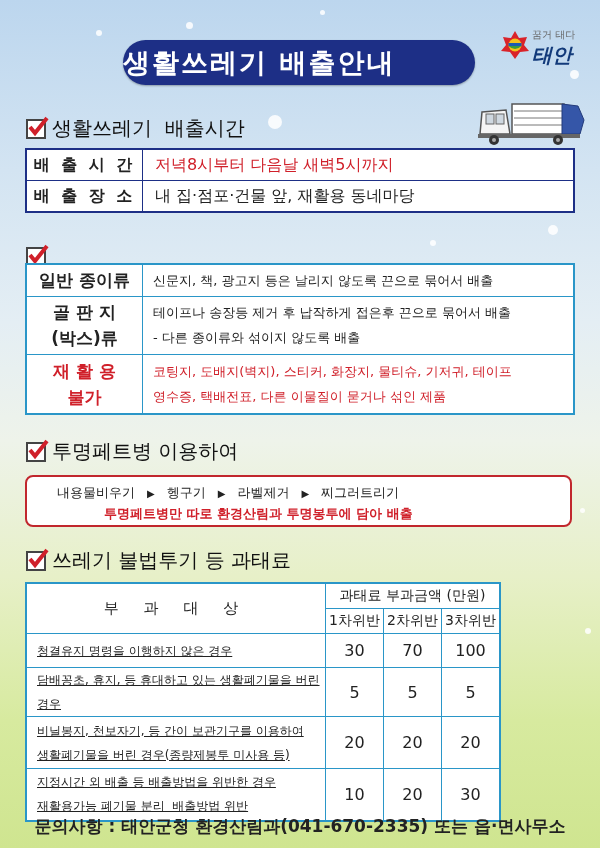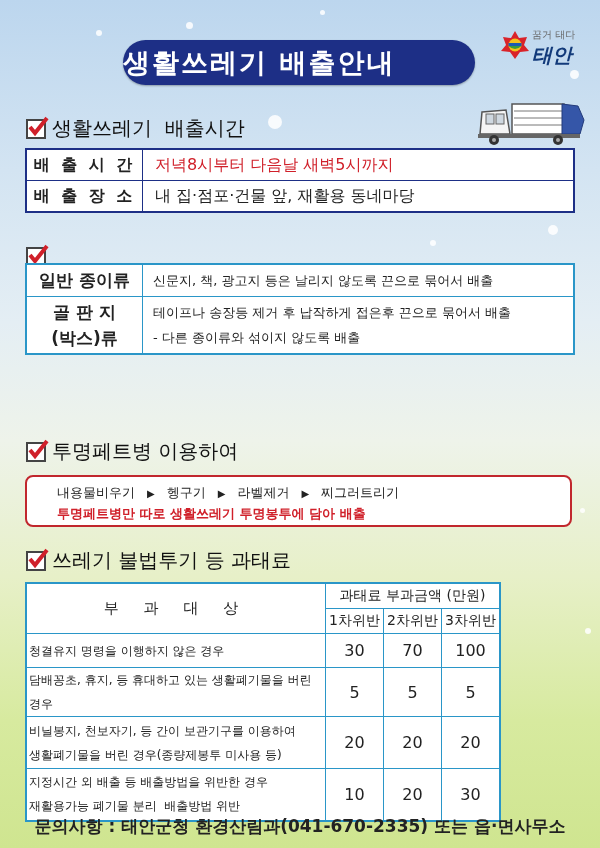--- a/index.html
+++ b/index.html
@@ -27,40 +27,40 @@
     width:16px; height:16px; border:2px solid #444; background:#fff; position:relative; display:inline-block; flex:none;
   }
   .chk svg { position:absolute; left:-1px; top:-6px; }
   table { border-collapse:collapse; position:absolute; }
   td, th { padding:0; }
   
   .t-time { left:25px; top:148px; width:550px; border:2px solid #1d2f86; background:#fff; }
   .t-time td { border:1.5px solid #1d2f86; height:30px; font-size:16px; }
   .t-time td.k { width:115px; text-align:center; font-weight:bold; letter-spacing:3px; }
   .t-time td.v { padding-left:12px; }
-  .red { color:#d0202a; }
+  .red { color:#d0202a;margin-left:47px; }
   
   .t-paper { left:25px; top:263px; width:550px; border:2px solid #2a96c8; background:#fff; }
   .t-paper td { border:1.5px solid #2a96c8; font-size:13px; }
   .t-paper td.k { width:115px; text-align:center; font-size:17px; font-weight:bold; line-height:26px; }
   .t-paper td.v { padding-left:10px; line-height:25px; }
   
   .pet-box {
     position:absolute; left:25px; top:475px; width:547px; height:52px;
     background:#fff; border:2px solid #c1272d; border-radius:8px;
     font-size:13px; padding:6px 0 0 30px; box-sizing:border-box; line-height:20px;
   }
   .pet-box .red { font-weight:bold; }
   .arrow { display:inline-block; margin:0 12px; font-size:10px; }
   
   .t-fine { left:25px; top:582px; width:476px; border:2px solid #2a96c8; background:#fff; }
   .t-fine td, .t-fine th { border:1.5px solid #2a96c8; font-size:12px; }
   .t-fine th { font-weight:normal; font-size:14px; height:24px; }
   .t-fine th.main { font-size:15px; letter-spacing:10px; }
-  .t-fine td.desc { padding-left:2px; line-height:24px; text-align:left; }
+  .t-fine td.desc { padding-left:10px; line-height:24px; text-align:left;text-decoration:underline; }
   .t-fine td.num { text-align:center; font-size:16px; width:57px; }
   .contact {
     position:absolute; left:0; width:600px; top:815px; text-align:center;
     font-size:17px; font-weight:bold; color:#222;
   }
 </style>
 </head>
 <body>
 
 <div class="dot" style="left:186px;top:22px;width:7px;height:7px;"></div>
@@ -140,36 +140,46 @@
   <tr style="height:58px;">
     <td class="k">
       <div>골 판 지</div>
       <div>(박스)류</div>
     </td>
     <td class="v">
       <div>테이프나 송장등 제거 후 납작하게 접은후 끈으로 묶어서 배출</div>
       <div>- 다른 종이류와 섞이지 않도록 배출</div>
     </td>
   </tr>
+  <tr style="height:60px;">
+    <td class="k red">
+      <div>재 활 용</div>
+      <div>불가</div>
+    </td>
+    <td class="v red">
+      <div>코팅지, 도배지(벽지), 스티커, 화장지, 물티슈, 기저귀, 테이프</div>
+      <div>영수증, 택배전표, 다른 이물질이 묻거나 섞인 제품</div>
+    </td>
+  </tr>
 </tbody>
   </table>
 
 <div class="section-head" style="top:438px;">
   <span class="chk">
       <svg width="22" height="22" viewBox="0 0 22 22">
         <path d="M3 12 L8 18 L20 3" stroke="#d0202a" stroke-width="4" fill="none"></path>
       </svg>
     </span>
   <span>투명페트병 이용하여</span>
 </div>
 <div class="pet-box">
   <div>
     <span>내용물비우기</span><span class="arrow">▶</span><span>헹구기</span><span class="arrow">▶</span><span>라벨제거</span><span class="arrow">▶</span><span>찌그러트리기</span>
   </div>
-  <div class="red">투명페트병만 따로 생활쓰레기 투명봉투에 담아 배출</div>
+  <div class="red">투명페트병만 따로 환경산림과 투명봉투에 담아 배출</div>
 </div>
 
 <div class="section-head" style="top:547px;text-align:right;">
   <span class="chk">
       <svg width="22" height="22" viewBox="0 0 22 22">
         <path d="M3 12 L8 18 L20 3" stroke="#d0202a" stroke-width="4" fill="none"></path>
       </svg>
     </span>
   <span>쓰레기 불법투기 등 과태료</span>
 </div>

